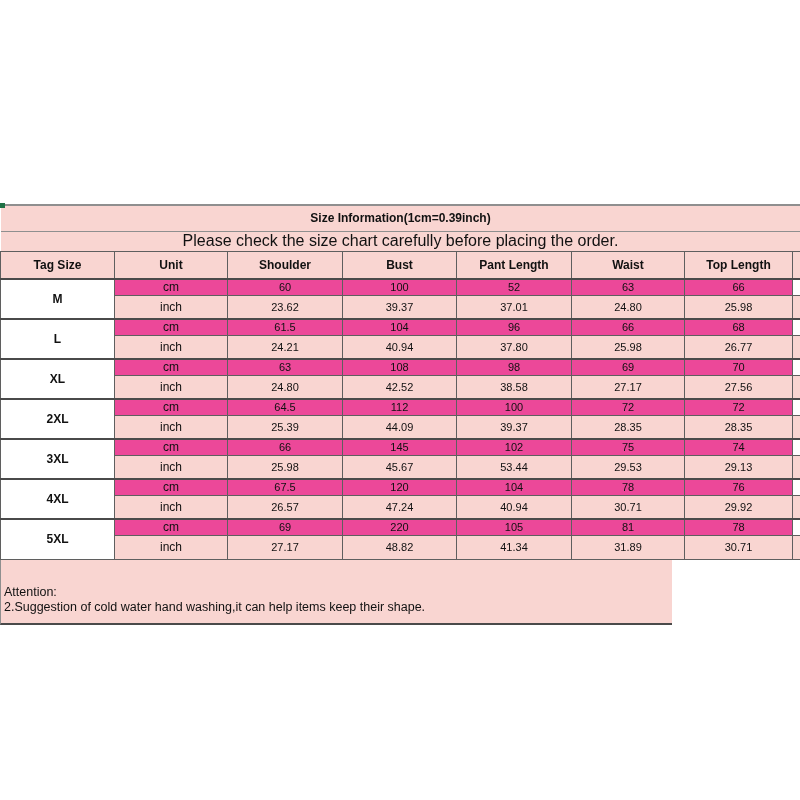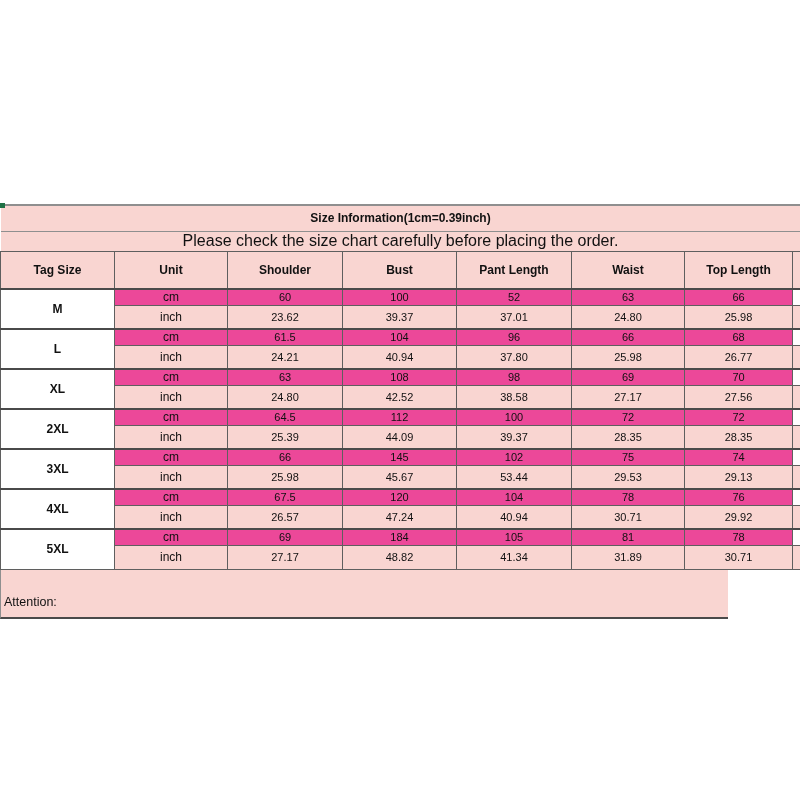--- a/index.html
+++ b/index.html
@@ -34,37 +34,37 @@
   
   tr.title-row td{
     background:var(--pink);height:26px;
     font-weight:bold;font-size:12px;border-right:0;border-left:0;
     border-bottom:1px solid var(--grid_light);
   }
   tr.subtitle-row td{
     background:var(--pink);height:20px;font-size:16px;border-right:0;border-left:0;
   }
   tr.header-row th{
-    background:var(--pink);height:38px;font-size:12px;font-weight:bold;
+    background:var(--pink);height:28px;font-size:12px;font-weight:bold;
     border-top:1px solid var(--grid);
   }
   
   tr.cm-row td{height:16px;border-top:2px solid var(--grid_dark);}
   tr.inch-row td{height:24px;border-top:1px solid var(--grid_light);background:var(--pink);}
   td.tag{font-weight:bold;font-size:12px;background:#ffffff;}
   td.unit{font-size:12px;}
   td.num{font-size:11px;}
   tr.cm-row td.num, tr.cm-row td.unit{background:#ec4899;}
   
   td.sliver, th.sliver{border-right:0;padding:0;}
   tr.cm-row td.sliver{background:#ffffff;}
   tr.inch-row td.sliver, th.sliver{background:var(--pink);}
   
   .attention{
-    width:728px;background:var(--pink);
+    width:672px;background:var(--pink);
     border-left:1px solid var(--grid_light);
     border-bottom:2px solid var(--grid_dark);
     padding:25px 4px 7px 3px;
     font-size:12.5px;line-height:15.5px;text-align:left;
   }
   .attention div{white-space:nowrap;}
 </style>
 </head>
 <body>
 
@@ -219,34 +219,35 @@
       <td class="num">40.94</td>
       <td class="num">30.71</td>
       <td class="num">29.92</td>
       <td class="sliver"></td>
     </tr>
 
     <tr class="cm-row">
       <td class="tag" rowspan="2">5XL</td>
       <td class="unit">cm</td>
       <td class="num">69</td>
-      <td class="num">184</td>
+      <td class="num">220</td>
       <td class="num">105</td>
       <td class="num">81</td>
       <td class="num">78</td>
       <td class="sliver"></td>
     </tr>
     <tr class="inch-row">
       <td class="unit">inch</td>
       <td class="num">27.17</td>
       <td class="num">48.82</td>
       <td class="num">41.34</td>
       <td class="num">31.89</td>
       <td class="num">30.71</td>
       <td class="sliver"></td>
     </tr>
   </tbody>
     </table>
 
   <div class="attention">
     <div>Attention:</div>
+    <div>2.Suggestion of cold water hand washing,it can help items keep their shape.</div>
   </div>
 </div>
 
 </body></html>

